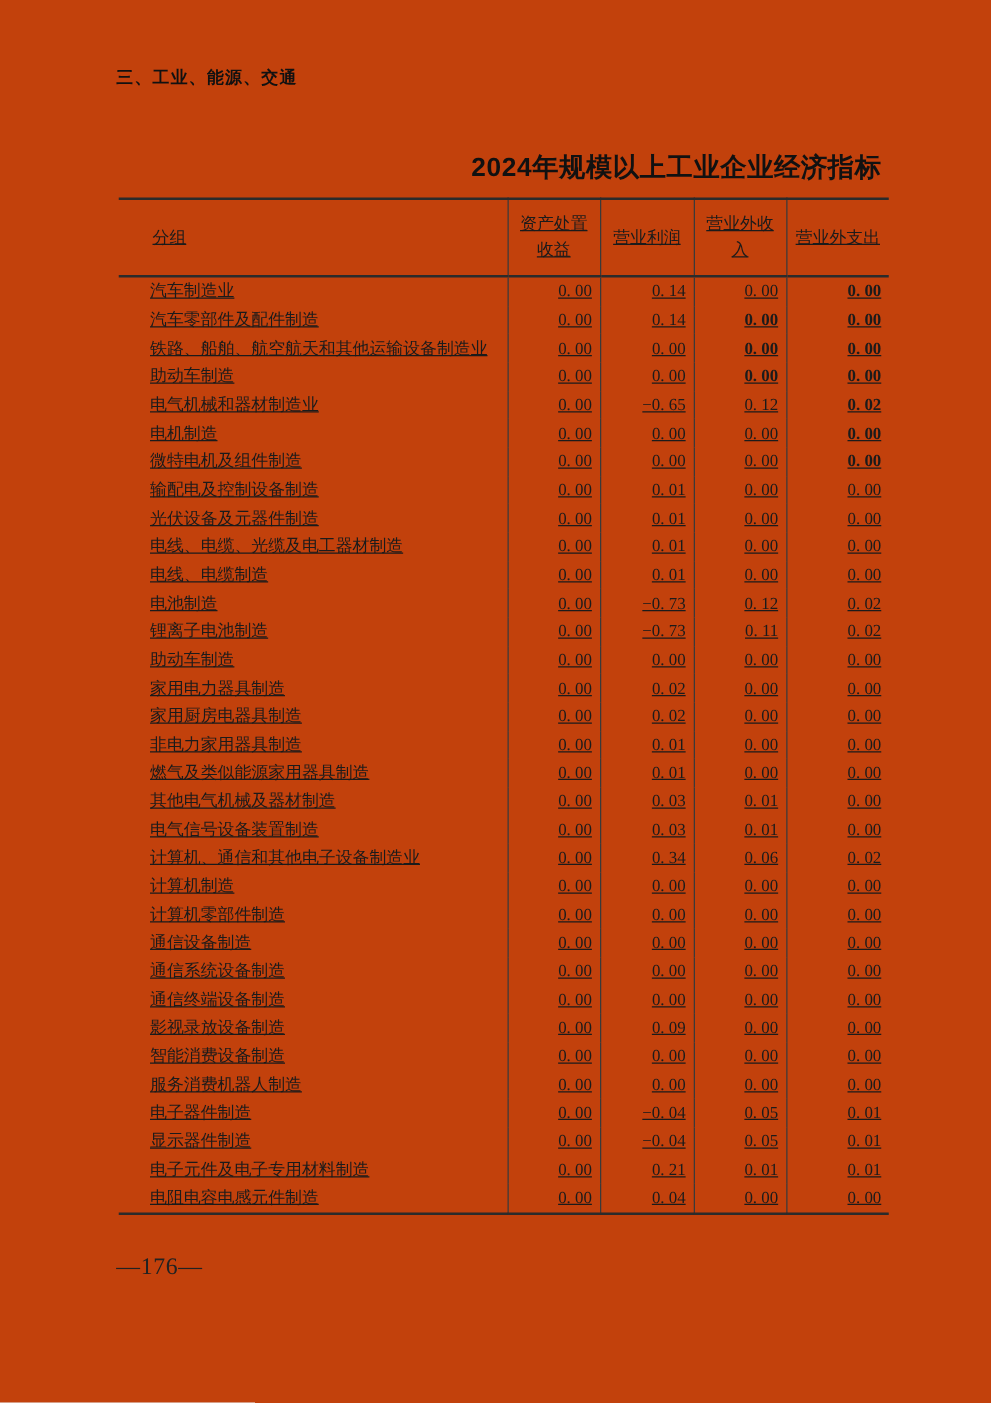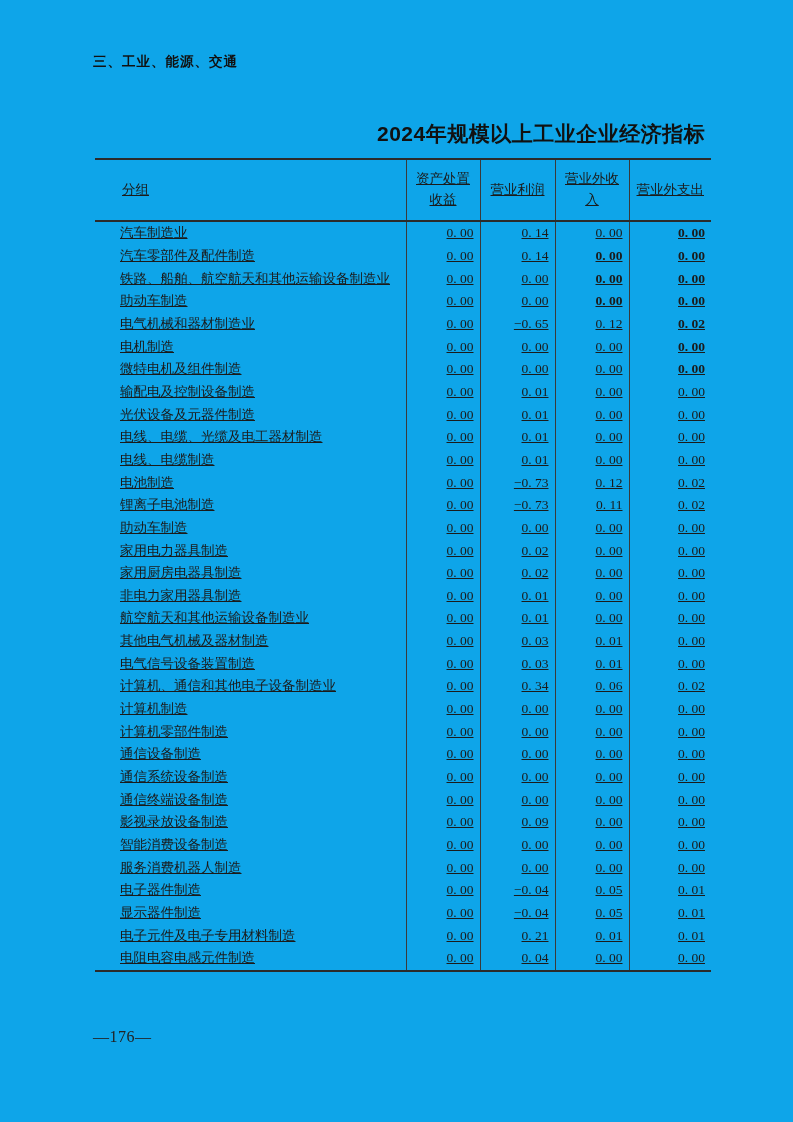--- a/index.html
+++ b/index.html
@@ -1,20 +1,20 @@
 <!DOCTYPE html>
 <html><head>
 <meta charset="utf-8">
 <style>
   html,body { margin:0; padding:0; background:#e8e8e8; }
   .page {
     position:relative;
     width:793px; height:1122px;
     margin:0 auto;
-    background:#0ea5e9;
+    background:#c2410c;
     font-family:"Liberation Serif", serif;
     color:#1b1b1b;
     overflow:hidden;
   }
   .section-header {
     position:absolute; left:93px; top:53px;
     font-family:"Liberation Sans", sans-serif;
     font-weight:bold; font-size:13.5px; letter-spacing:1px;
     color:#111111;
   }
@@ -58,22 +58,22 @@
     height:22.67px;
     font-size:13.5px;
     padding:0;
     vertical-align:middle;
     white-space:nowrap;
   }
   td.c-label { text-align:left; padding-left:25px; overflow:visible; }
   td.c-num { text-align:right; padding-right:6px; }
   td.c-num.bold { font-weight:bold; }
   .page-number {
-    position:absolute; left:93px; top:1028px;
-    font-size:16px; letter-spacing:0.5px;
+    position:absolute; left:93px; top:1003px;
+    font-size:19px; letter-spacing:0.5px;
     color:#222222;
   }
 </style>
 </head>
 <body>
 
 <div class="page">
 
   <div class="section-header">三、工业、能源、交通</div>
 
@@ -210,21 +210,21 @@
           <td class="c-num">0. 00</td>
         </tr>
         <tr>
           <td class="c-label">非电力家用器具制造</td>
           <td class="c-num">0. 00</td>
           <td class="c-num">0. 01</td>
           <td class="c-num">0. 00</td>
           <td class="c-num">0. 00</td>
         </tr>
         <tr>
-          <td class="c-label">航空航天和其他运输设备制造业</td>
+          <td class="c-label">燃气及类似能源家用器具制造</td>
           <td class="c-num">0. 00</td>
           <td class="c-num">0. 01</td>
           <td class="c-num">0. 00</td>
           <td class="c-num">0. 00</td>
         </tr>
         <tr>
           <td class="c-label">其他电气机械及器材制造</td>
           <td class="c-num">0. 00</td>
           <td class="c-num">0. 03</td>
           <td class="c-num">0. 01</td>

